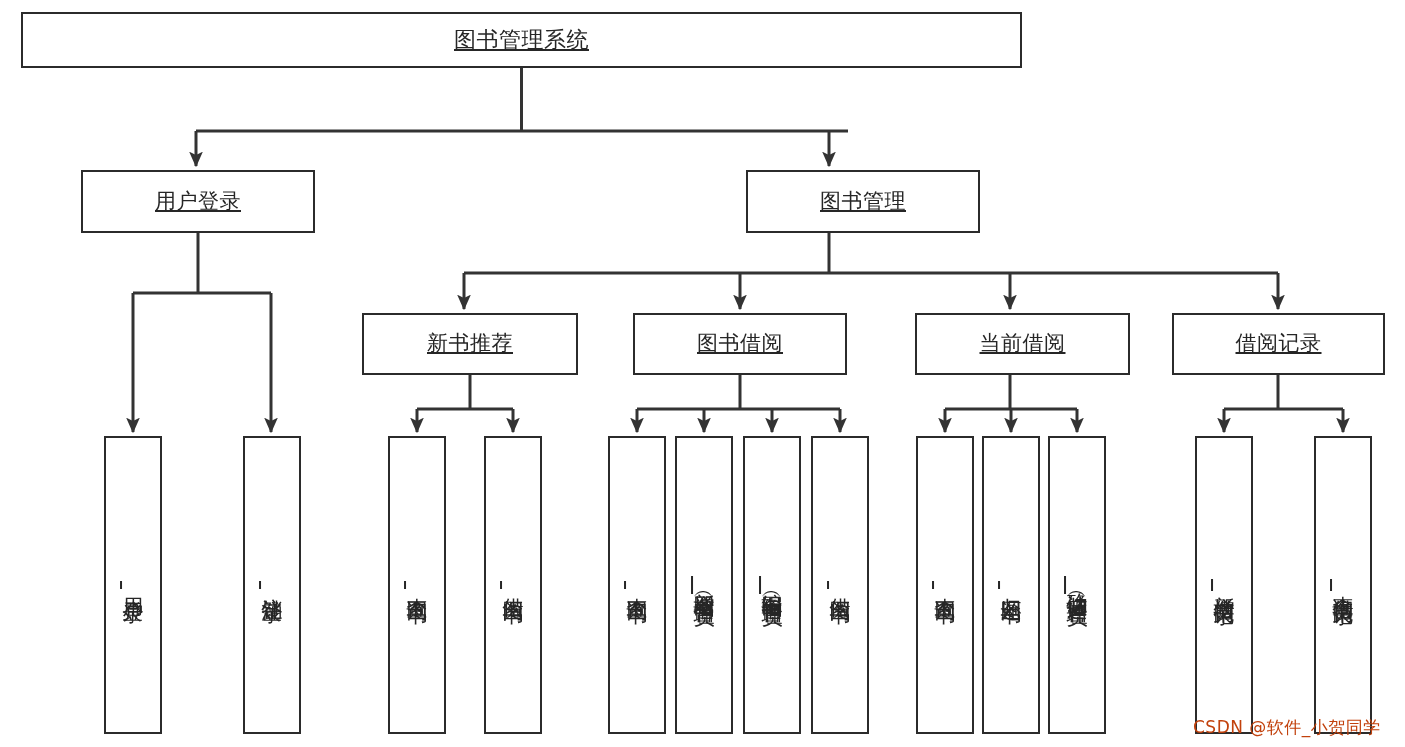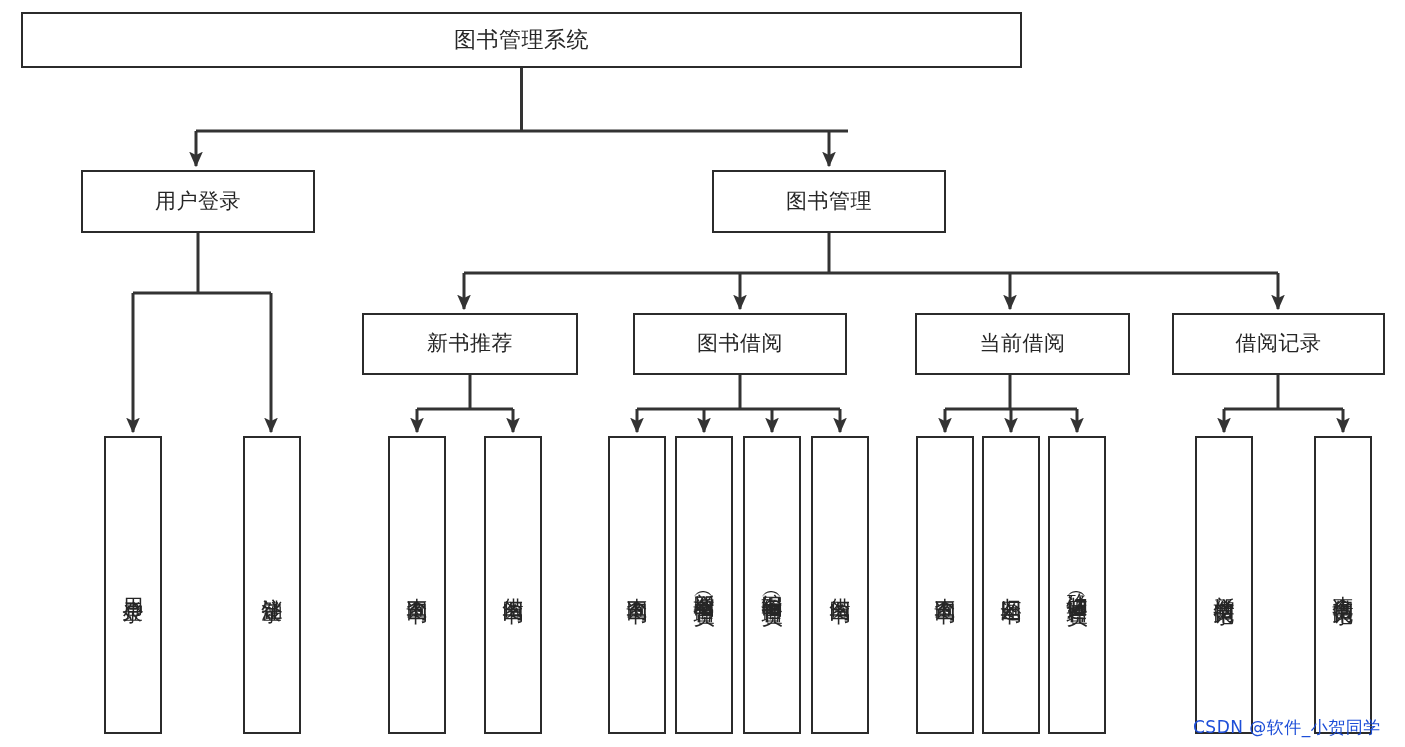--- a/index.html
+++ b/index.html
@@ -29,20 +29,21 @@
     position: absolute;
     box-sizing: border-box;
     border: 2.5px solid #2b2b2b;
     background: #ffffff;
     color: #262626;
     display: flex;
     align-items: center;
     justify-content: center;
     text-align: center;
     z-index: 3;
+    text-decoration: underline;
   }
   .node .label {
     display: block;
     line-height: 1.12;
     letter-spacing: 0.5px;
   }
   .node.horiz .label {
     font-size: 21px;
   }
   .node.root .label {
@@ -55,21 +56,21 @@
   .node.vert .label {
     font-size: 21px;
     writing-mode: vertical-rl;
     text-orientation: upright;
     letter-spacing: 2px;
     line-height: 1.05;
   }
   .watermark {
     position: absolute;
     font-size: 17px;
-    color: #1d4ed8;
+    color: #c2410c;
     white-space: nowrap;
     z-index: 9;
     letter-spacing: 0.5px;
   }
 </style>
 </head>
 <body>
 
 <div id="canvas">
 
@@ -124,21 +125,21 @@
   </svg>
 
   <div class="node root horiz" style="left:21px; top:12px; width:1001px; height:56px;">
     <span class="label">图书管理系统</span>
   </div>
 
   <div class="node horiz" style="left:81px; top:170px; width:234px; height:63px;">
     <span class="label">用户登录</span>
   </div>
 
-  <div class="node horiz" style="left:712px; top:170px; width:234px; height:63px;">
+  <div class="node horiz" style="left:746px; top:170px; width:234px; height:63px;">
     <span class="label">图书管理</span>
   </div>
 
   <div class="node horiz" style="left:362px; top:313px; width:216px; height:62px;">
     <span class="label">新书推荐</span>
   </div>
 
   <div class="node horiz" style="left:633px; top:313px; width:214px; height:62px;align-items:center;">
     <span class="label">图书借阅</span>
   </div>

